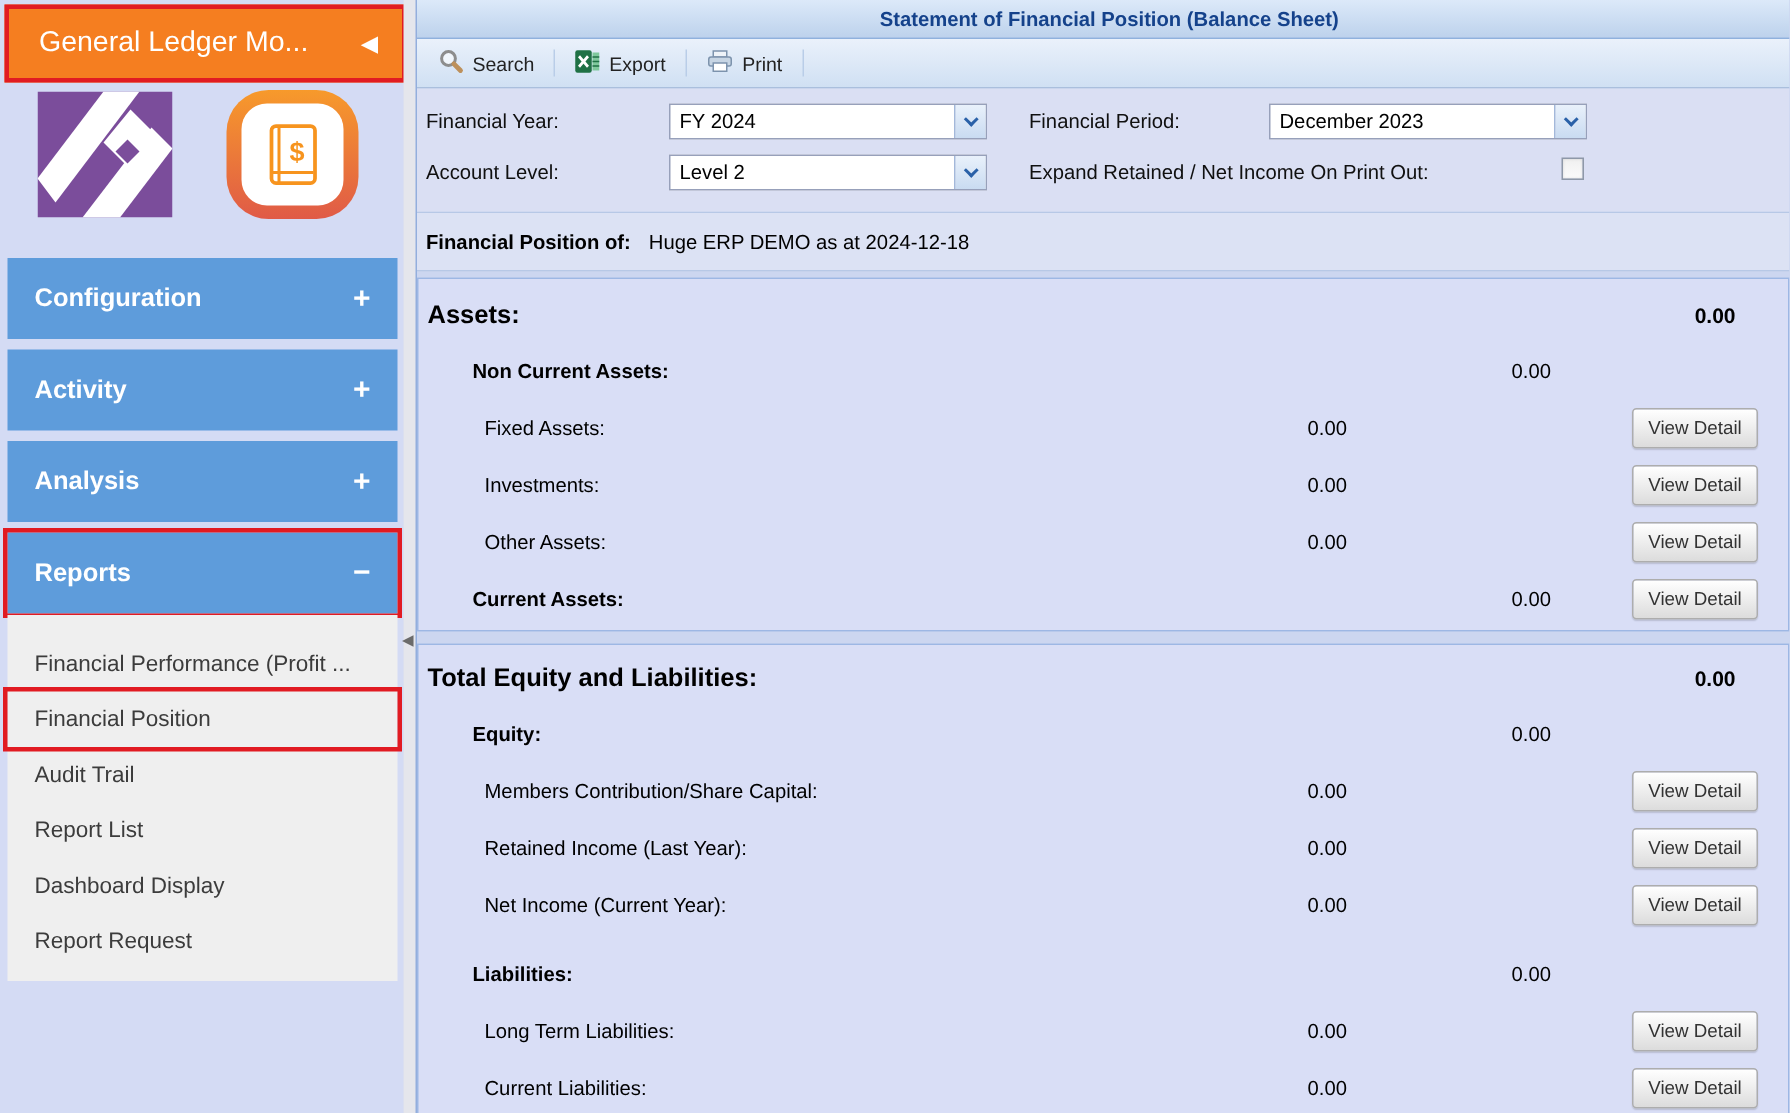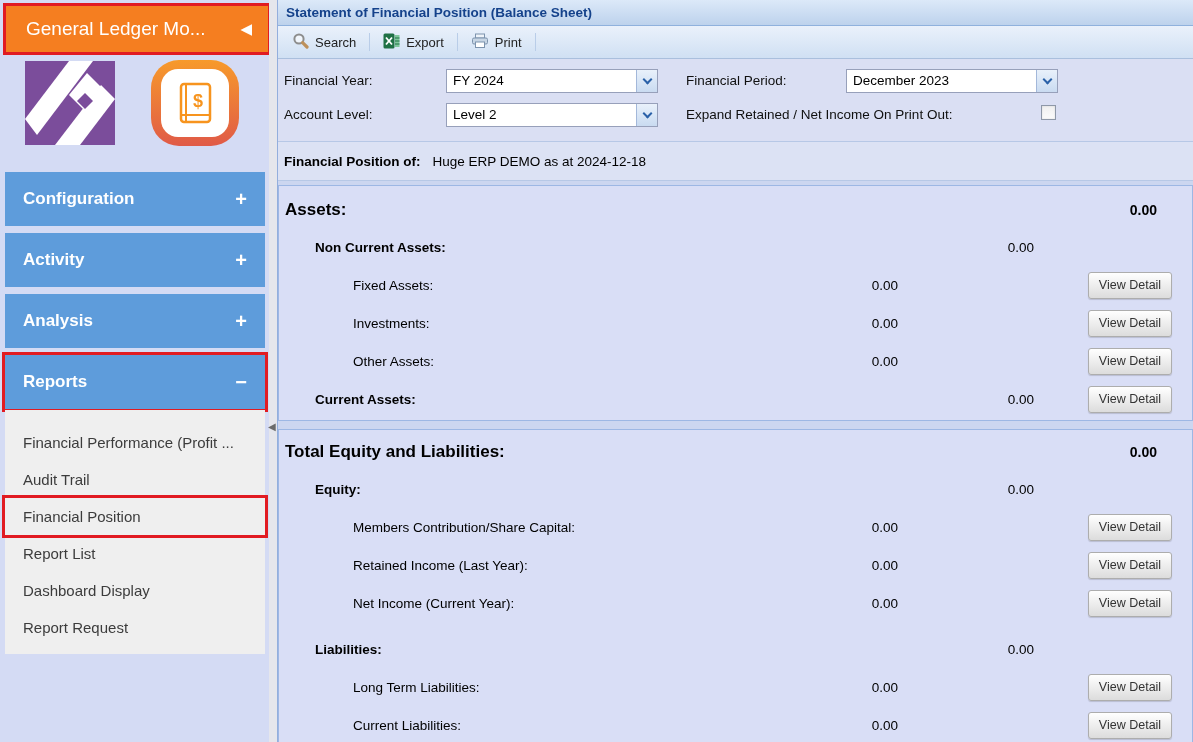--- a/index.html
+++ b/index.html
@@ -30,21 +30,21 @@
   .submenu-item.highlighted { outline:3px solid var(--highlight-red,#e11b22); }
 
   .splitter { position:absolute; left:269px; top:0; width:9px; height:742px; background:#e5e6ec;
     border-right:1px solid #93aedd; cursor:col-resize; }
   .splitter-arrow { position:absolute; top:421px; left:-1px; color:#6b6b6b; font-size:10px; }
 
   
   .main { position:absolute; left:278px; top:0; width:915px; height:742px; background:#ccd6f0; }
 
   .title-bar { height:26px; background:linear-gradient(#dce9f9,#bdd2ec); border-bottom:1px solid #8fb1dd;
-    color:var(--title-text,#15428b); font-weight:bold; font-size:13.5px; line-height:25px; padding-left:8px; }
+    color:var(--title-text,#15428b); font-weight:bold; font-size:13.5px; line-height:25px; padding-left:8px;text-align:center; }
 
   .toolbar { height:33px; background:linear-gradient(#eaf1fb,#d0e0f3); border-bottom:1px solid #aabfdd;
     display:flex; align-items:center; padding-left:6px; }
   .tool-btn { display:flex; align-items:center; gap:6px; font-size:13px; color:#222;
     padding:4px 8px; border-radius:3px; cursor:pointer; }
   .tool-sep { width:1px; height:18px; background:#b9cde8; margin:0 5px; }
 
   .filters { position:relative; height:82px; background:#dadff3; }
   .f-label { position:absolute; font-size:13.5px; color:#101010; white-space:nowrap; }
   .select { position:absolute; width:212px; height:24px; display:flex; border:1px solid #97a0ba;
@@ -68,21 +68,21 @@
   .panel.equity { height:322px; margin-top:8px; padding-top:2px; }
 
   .prow { position:relative; height:38px; display:flex; align-items:center; }
   .prow.head { height:36px; }
   .assets .prow.head { margin-top:4px; }
   .equity .prow.head { margin-top:2px; }
   .head .plabel { font-size:17px; font-weight:bold; padding-left:6px; color:#000; }
   .head .pval { position:absolute; right:35px; font-weight:bold; font-size:14px; color:#000; }
   .sub .plabel { padding-left:36px; font-weight:bold; font-size:13.5px; color:#000; }
   .sub .pval { position:absolute; right:158px; font-size:13.5px; color:#000; }
-  .detail .plabel { padding-left:74px; font-size:13.5px; color:#000; }
+  .detail .plabel { padding-left:44px; font-size:13.5px; color:#000; }
   .detail .pval { position:absolute; right:294px; font-size:13.5px; color:#000; }
   .gap-top { margin-top:8px; }
 
   .view-btn { position:absolute; right:20px; width:84px; height:27px;
     background:linear-gradient(#ffffff,#dcdcdc); border:1px solid #adadad; border-radius:3px;
     font-size:12.5px; color:#333; font-family:"Liberation Sans",sans-serif;
     box-shadow:0 1px 1px rgba(0,0,0,.15); cursor:pointer; }
 </style>
 </head>
 <body>
@@ -136,22 +136,22 @@
       <span class="toggle">+</span>
     </div>
     <div class="nav-btn highlighted">
       <span>Reports</span>
       <span class="toggle">−</span>
     </div>
   </div>
 
   <div class="submenu">
     <div class="submenu-item">Financial Performance (Profit ...</div>
+    <div class="submenu-item highlighted">Financial Position</div>
     <div class="submenu-item">Audit Trail</div>
-    <div class="submenu-item highlighted">Financial Position</div>
     <div class="submenu-item">Report List</div>
     <div class="submenu-item">Dashboard Display</div>
     <div class="submenu-item">Report Request</div>
   </div>
 </div>
 
 <div class="splitter">
   <span class="splitter-arrow">◀</span>
 </div>
 

